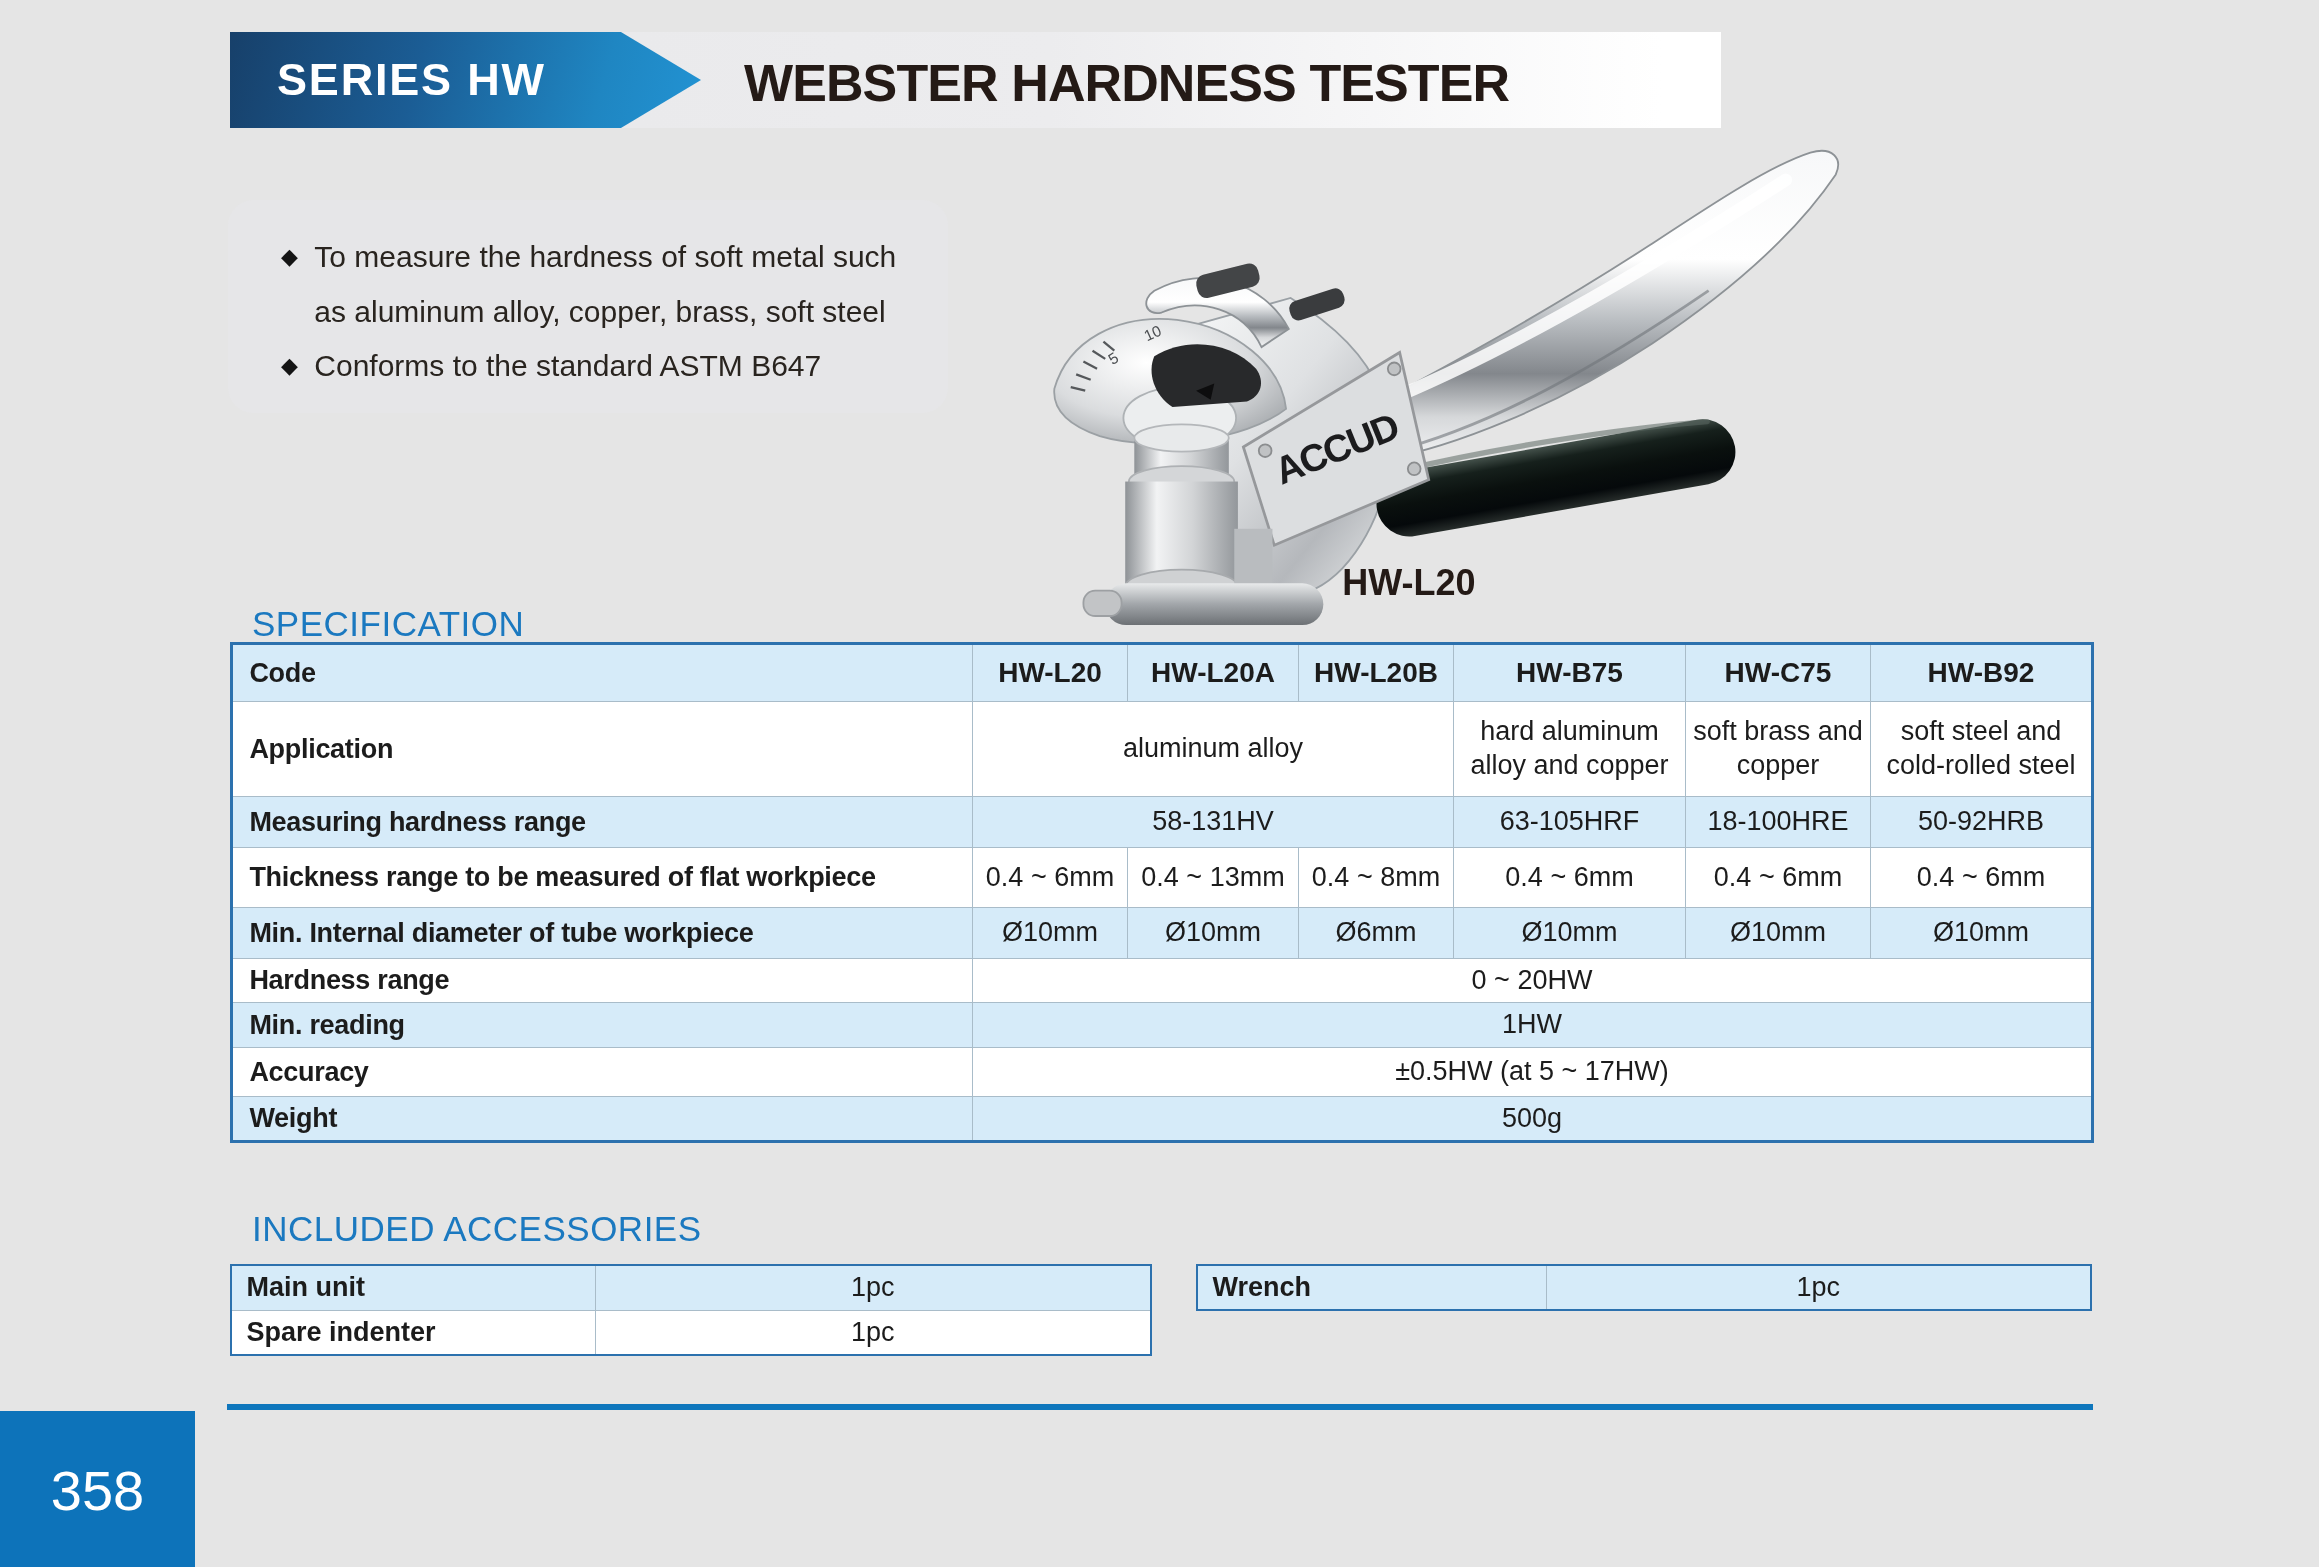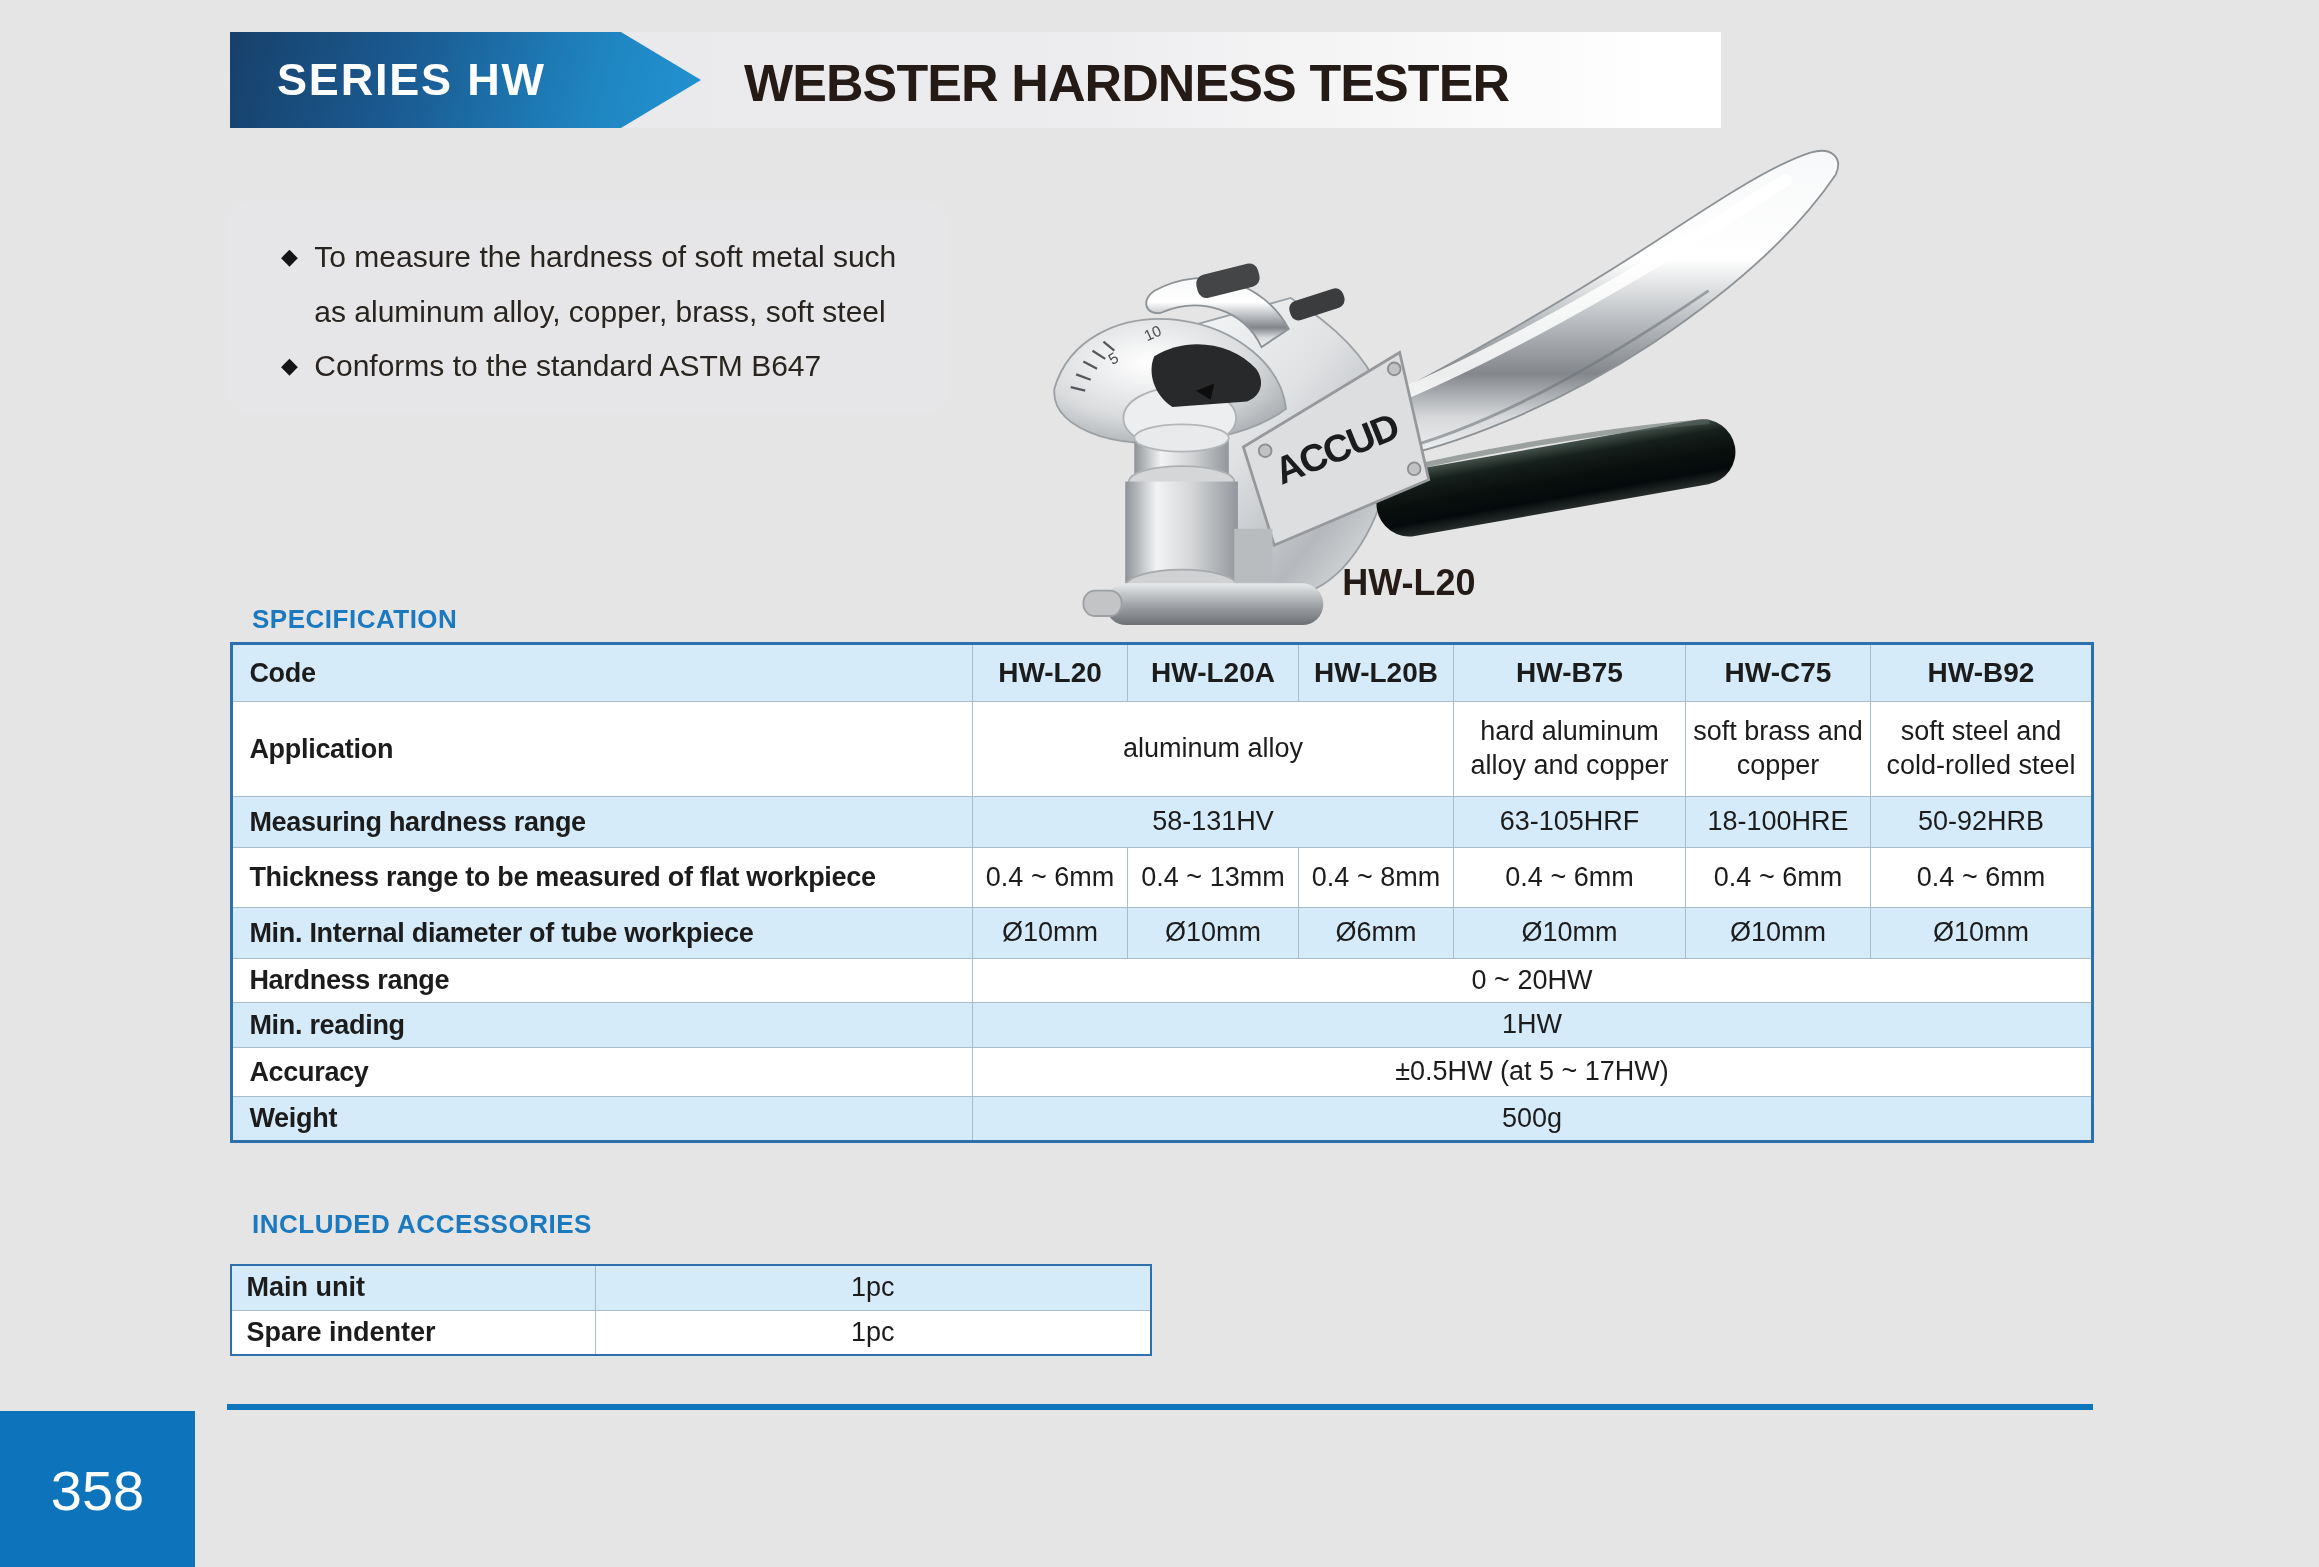--- a/index.html
+++ b/index.html
@@ -26,21 +26,21 @@
   .feat-0{top:29px;}
   .feat-1{top:138px;}
   .feat-text{width:600px;}
 
   
   .product-svg{position:absolute;left:1018px;top:118px;width:836px;height:509px;}
   .product-label{position:absolute;left:1309px;top:562px;width:200px;text-align:center;
     font-size:36px;font-weight:bold;color:#241a16;}
 
   
-  .sec-heading{position:absolute;margin:0;font-size:26px;font-weight:bold;color:#1b79c0;
+  .sec-heading{position:absolute;margin:0;font-size:35px;font-weight:normal;color:#1b79c0;
     letter-spacing:0.5px;white-space:nowrap;}
   .spec-heading{left:252px;top:604px;}
   .acc-heading{left:252px;top:1209px;}
 
   
   table{border-collapse:collapse;table-layout:fixed;}
   .spec-table{position:absolute;left:230px;top:642px;width:1861px;
     border:3.6px solid #2c71ae;background:#ffffff;}
   .spec-table th,.spec-table td{border:0.9px solid #a9bcc9;font-size:27px;color:#1c1c1c;
     padding:0 5.5px;box-sizing:border-box;}
@@ -277,20 +277,24 @@
           <td>1pc</td>
         </tr>
       </tbody>
   </table>
   <table class="acc-table acc-right">
     <colgroup>
         <col style="width:349px">
         <col style="width:545px">
       </colgroup>
     <tbody id="acc-1">
+        <tr>
+          <th class="lbl">Wrench</th>
+          <td>1pc</td>
+        </tr>
       </tbody>
   </table>
 
   <div class="bottom-rule"></div>
   <div class="page-num-box">
     <div class="page-num">358</div>
   </div>
 
 </div>
 

